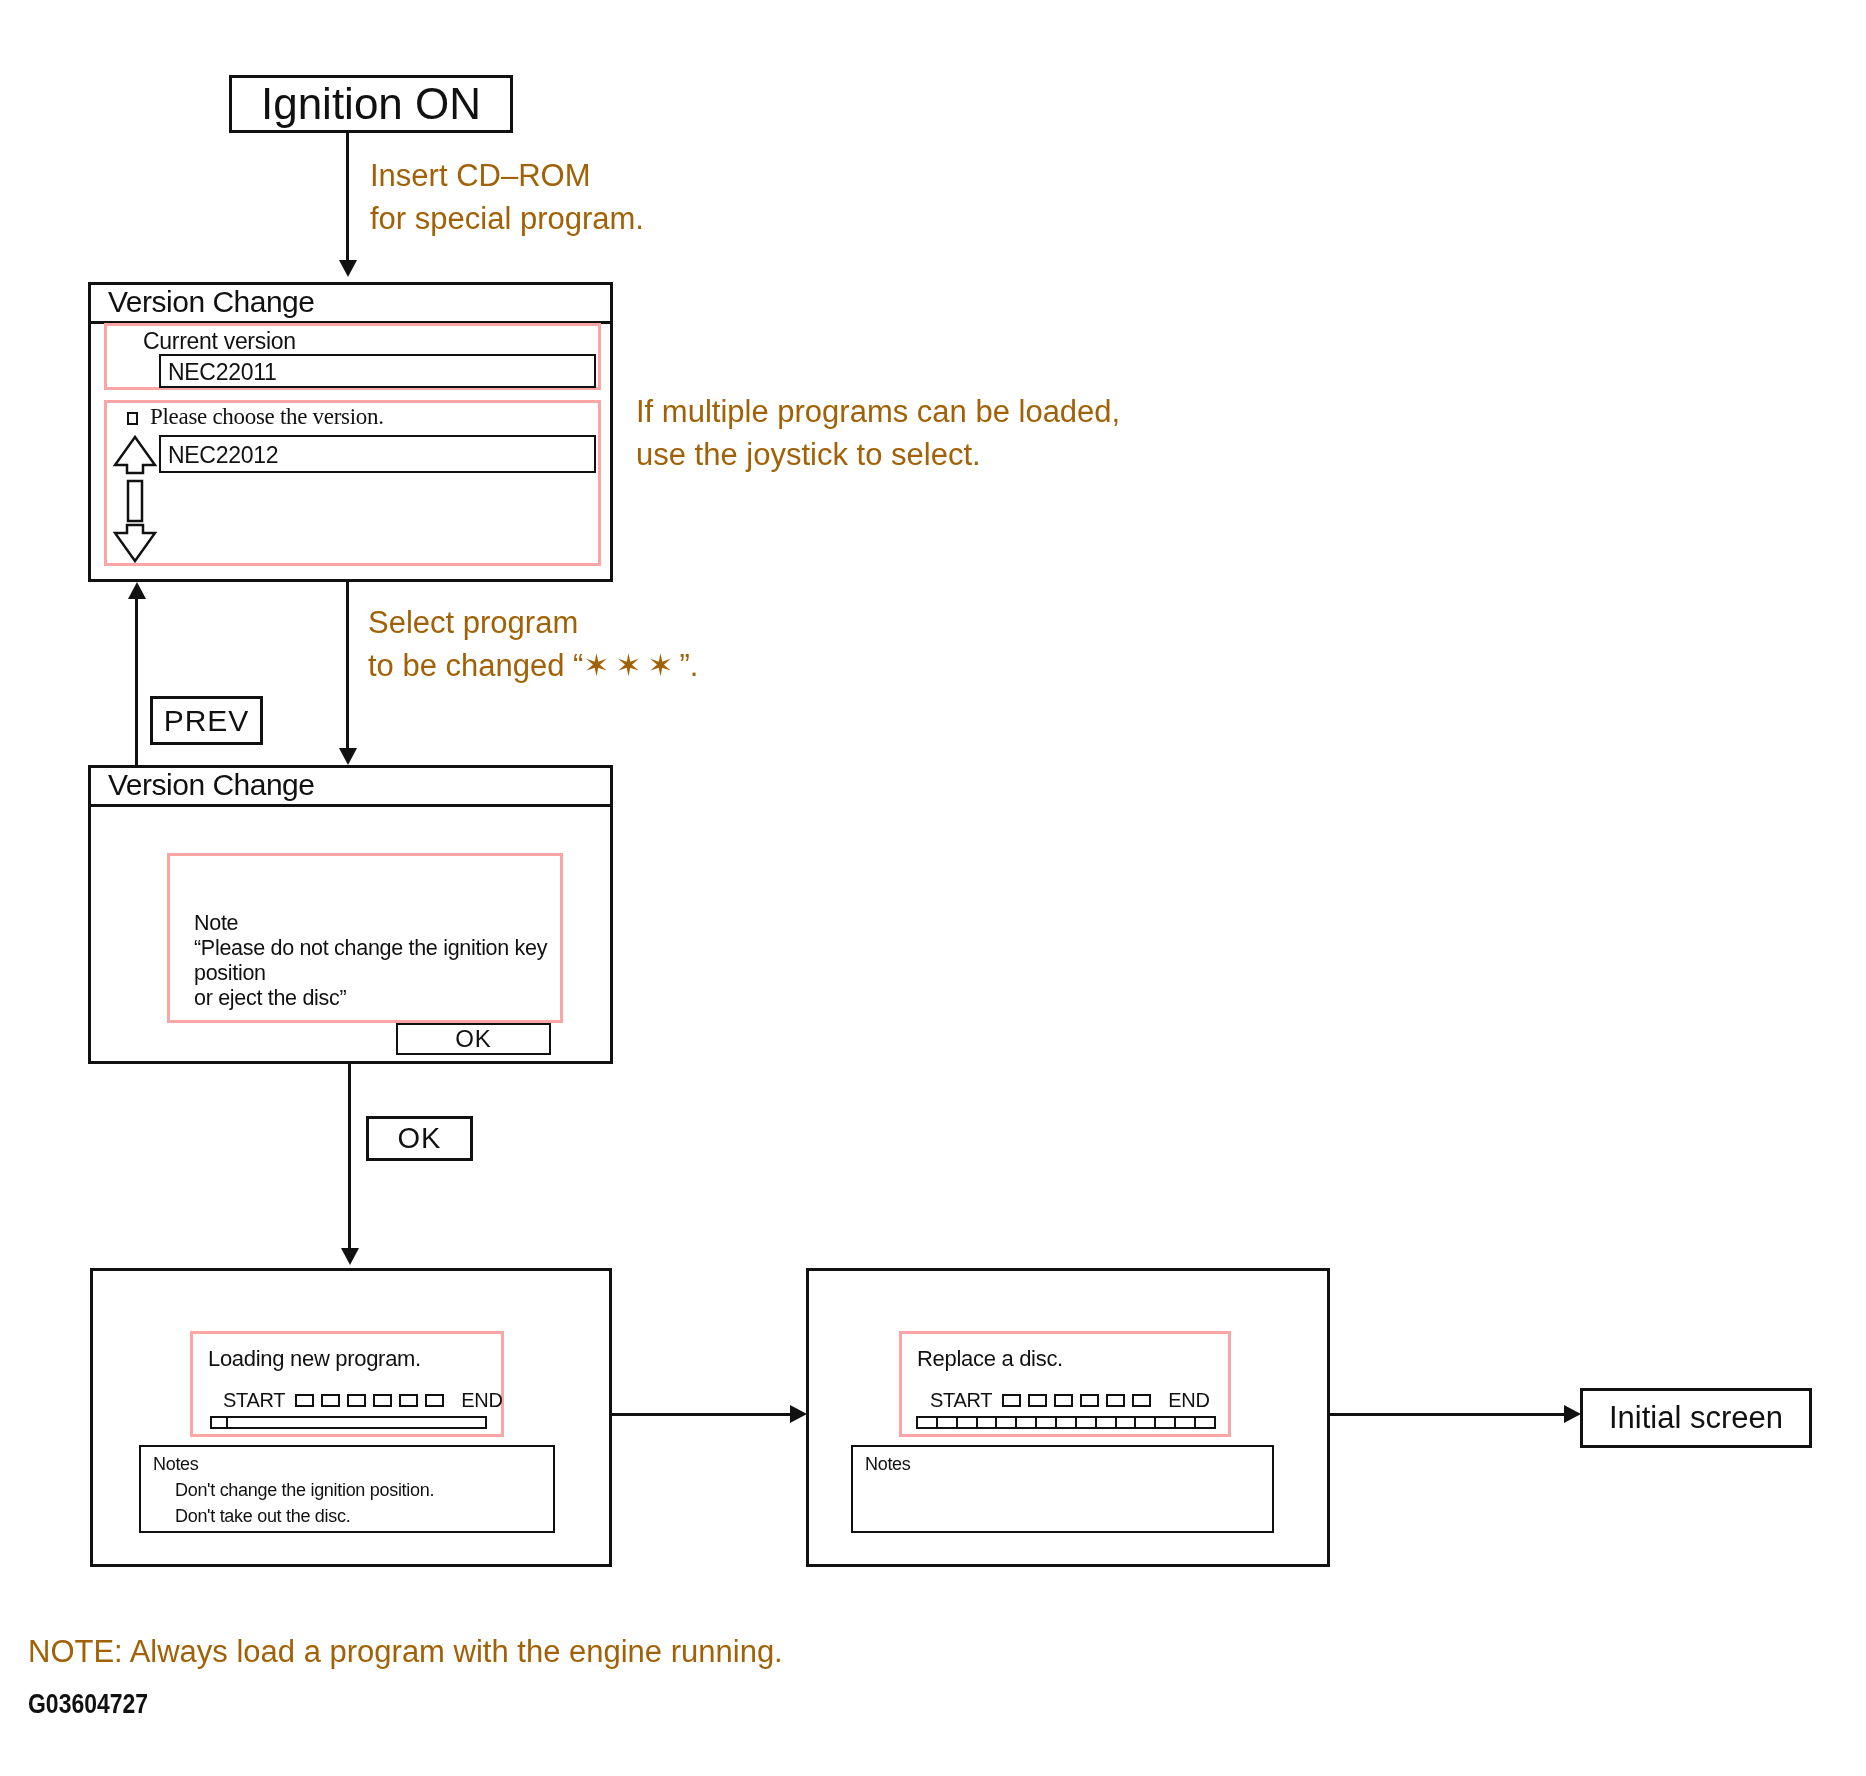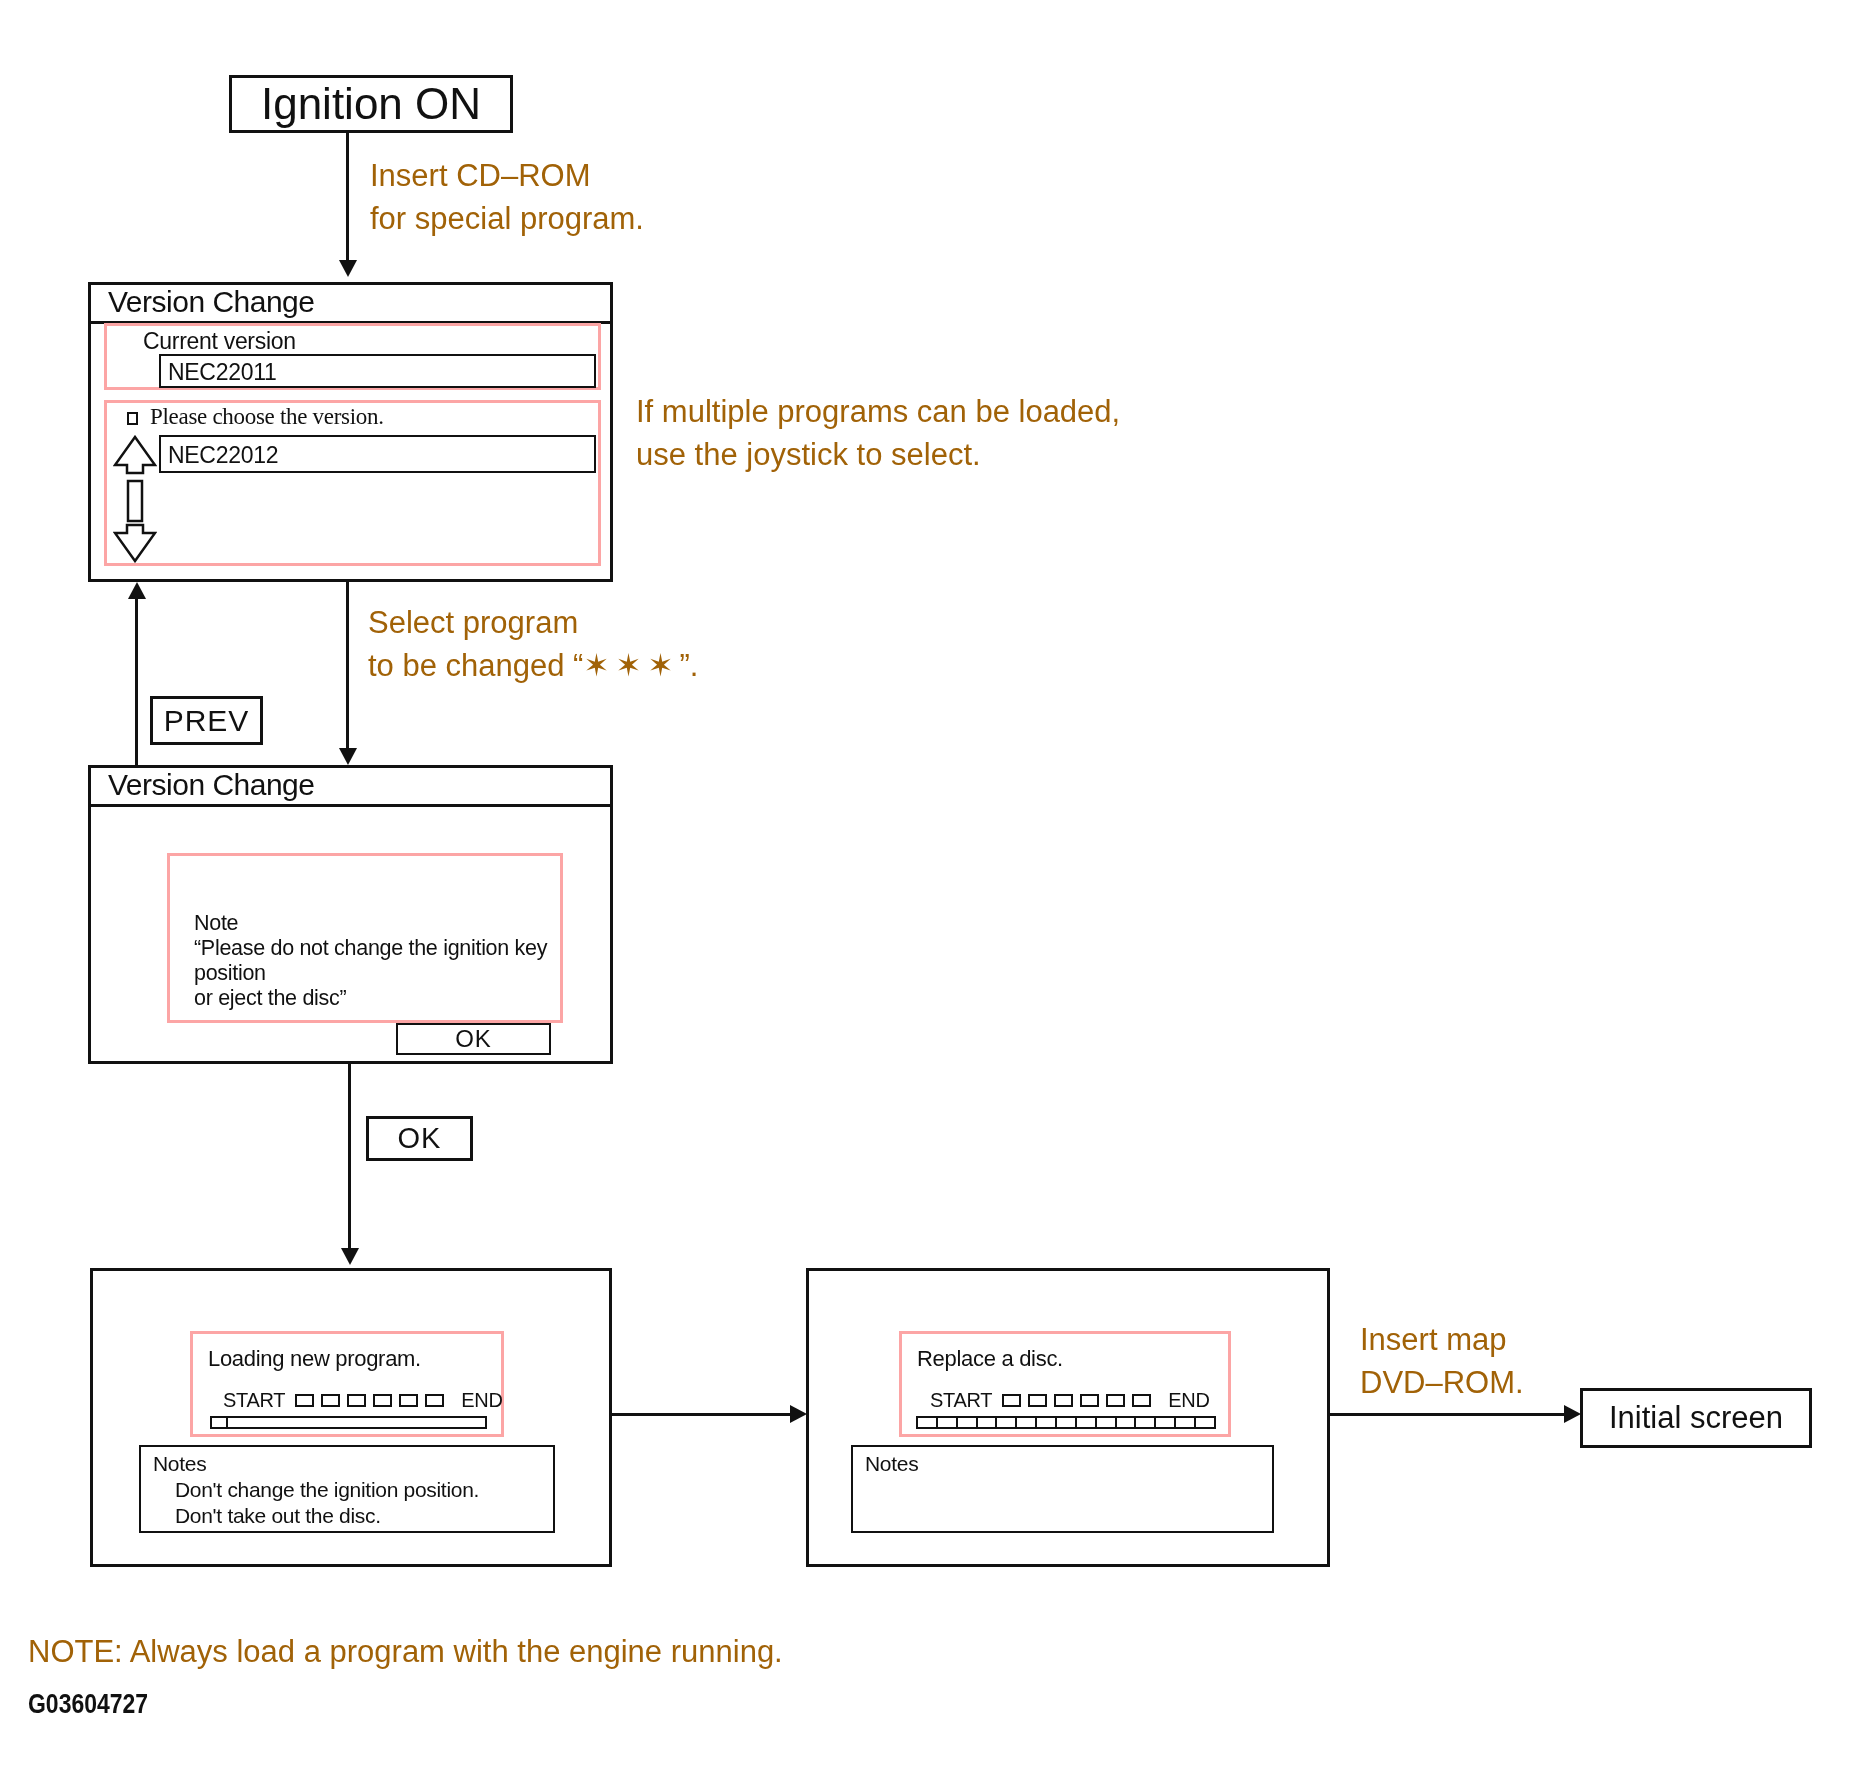--- a/index.html
+++ b/index.html
@@ -27,21 +27,21 @@
   .meter-row{position:absolute;display:flex;align-items:center;font-size:20px;letter-spacing:-0.3px;}
   .meter-cells{display:flex;margin:0 10px;}
   .meter-cells .cell{width:19px;height:13px;border:2px solid #111;box-sizing:border-box;margin-right:7px;background:#fff;}
   .bar{position:absolute;border:2px solid #111;box-sizing:border-box;background:#fff;display:flex;}
   .bar-start .cell{width:16px;height:100%;border-right:2px solid #111;box-sizing:border-box;}
   .bar-grid{display:flex;}
   .bar-grid .cell{flex:1;height:100%;border-right:2px solid #111;box-sizing:border-box;}
   .bar-grid .cell:last-child{border-right:none;}
   .stars{letter-spacing:6px;}
   .small-square{position:absolute;width:11px;height:13px;border:2px solid #111;box-sizing:border-box;}
-  .notes-line{font-size:21px;line-height:26px;letter-spacing:-0.3px;white-space:nowrap;}
+  .notes-line{font-size:18px;line-height:26px;letter-spacing:-0.3px;white-space:nowrap;}
 </style>
 </head>
 <body>
 
 <div id="canvas">
 
   <div class="box center" style="left:229px;top:75px;width:284px;height:58px;font-size:44px;">
     <span>Ignition ON</span>
   </div>
 
@@ -175,24 +175,20 @@
           <span class="cell"></span>
         </div>
     </div>
     <div class="thinbox" style="left:42px;top:174px;width:423px;height:88px;">
       <div class="abs notes-line" style="left:12px;top:4px;">Notes</div>
     </div>
   </div>
 
   <div class="hline" style="left:1330px;top:1413px;width:234px;"></div>
   <div class="head-right" style="left:1564px;top:1405px;"></div>
-  <div class="label" style="left:1360px;top:1318px;">
-    <div>Insert map</div>
-    <div>DVD–ROM.</div>
-  </div>
 
   <div class="box center" style="left:1580px;top:1388px;width:232px;height:60px;font-size:31px;">
     <span>Initial screen</span>
   </div>
 
   <div class="label" style="left:28px;top:1630px;">NOTE: Always load a program with the engine running.</div>
   <div class="abs" style="left:28px;top:1688px;font-size:28px;font-weight:bold;transform:scaleX(0.82);transform-origin:left;white-space:nowrap;">G03604727</div>
 
 </div>
 

